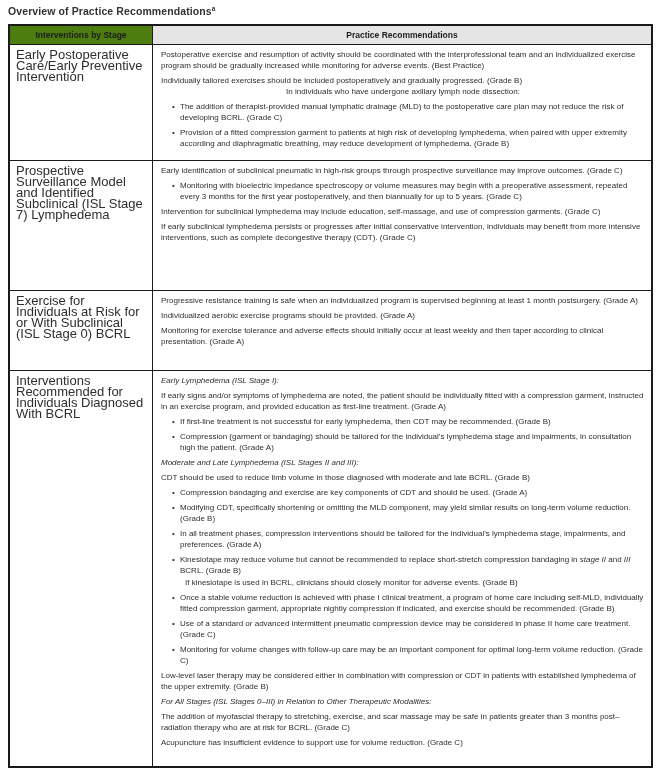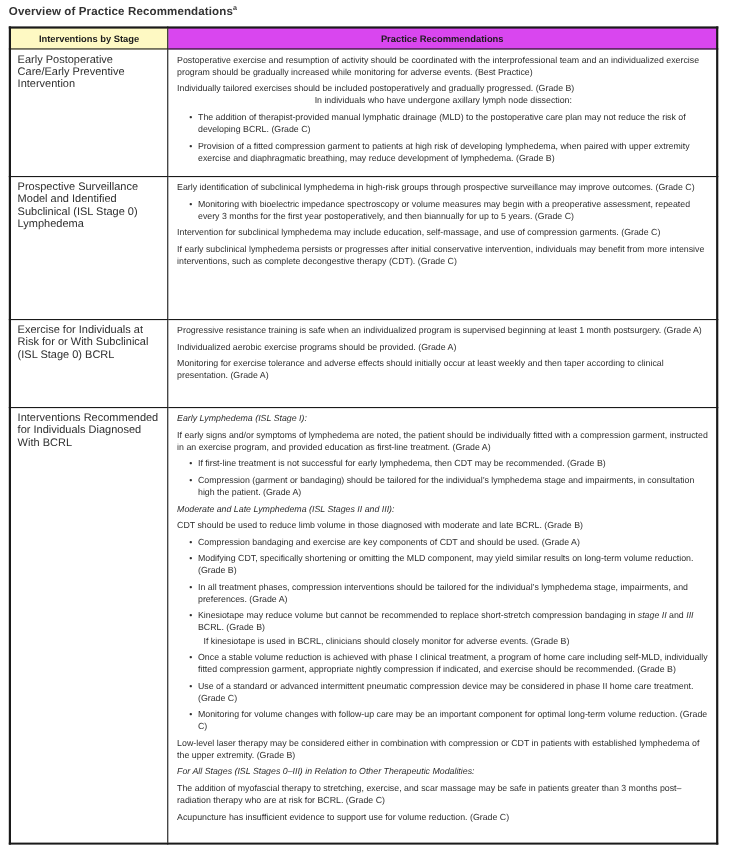--- a/index.html
+++ b/index.html
@@ -44,21 +44,21 @@
     font-size: 8.5px;
     font-weight: bold;
     color: #1c1c1c;
     text-align: center;
     padding: 4px 2px;
     height: 10px;
   }
   .rec-table th:first-child { width: 138px; }
   td.stage {
     padding: 4px 4px 3px 6px;
-    font-size: 10px;
+    font-size: 13px;
     line-height: 11px;
   }
   td.rec {
     padding: 0 6px 5px 8px;
     font-size: 8px;
     line-height: 11px;
   }
   #table-body tr:nth-child(1) td { height: 108px; }
   #table-body tr:nth-child(2) td { height: 122px; }
   #table-body tr:nth-child(3) td { height: 72px; margin-left: 12px; }
@@ -89,43 +89,43 @@
 
 <div class="page">
 
   <div class="title">
     <span>Overview of Practice Recommendations</span><sup>a</sup>
   </div>
 
   <table class="rec-table">
     <thead>
       <tr>
-        <th style="background: #fef9c3;">Interventions by Stage</th>
-        <th style="background: #d946ef;">Practice Recommendations</th>
+        <th style="background: #4d7c0f;">Interventions by Stage</th>
+        <th style="background: #e5e5e5;">Practice Recommendations</th>
       </tr>
     </thead>
     <tbody id="table-body">
         <tr>
           <td class="stage">
             <div>Early Postoperative Care/Early Preventive Intervention</div>
           </td>
           <td class="rec">
             <div class="item para"><span>Postoperative exercise and resumption of activity should be coordinated with the interprofessional team and an individualized exercise program should be gradually increased while monitoring for adverse events. (Best Practice)</span></div>
             <div class="item para"><span>Individually tailored exercises should be included postoperatively and gradually progressed. (Grade B)</span></div>
             <div class="item line"><span>In individuals who have undergone axillary lymph node dissection:</span></div>
             <div class="item bullet"><span>The addition of therapist-provided manual lymphatic drainage (MLD) to the postoperative care plan may not reduce the risk of developing BCRL. (Grade C)</span></div>
-            <div class="item bullet"><span>Provision of a fitted compression garment to patients at high risk of developing lymphedema, when paired with upper extremity exercise and diaphragmatic breathing, may reduce development of lymphedema. (Grade B)</span></div>
+            <div class="item bullet"><span>Provision of a fitted compression garment to patients at high risk of developing lymphedema, when paired with upper extremity according and diaphragmatic breathing, may reduce development of lymphedema. (Grade B)</span></div>
           </td>
         </tr>
         <tr>
           <td class="stage">
-            <div>Prospective Surveillance Model and Identified Subclinical (ISL Stage 0) Lymphedema</div>
+            <div>Prospective Surveillance Model and Identified Subclinical (ISL Stage 7) Lymphedema</div>
           </td>
           <td class="rec">
-            <div class="item para"><span>Early identification of subclinical lymphedema in high-risk groups through prospective surveillance may improve outcomes. (Grade C)</span></div>
+            <div class="item para"><span>Early identification of subclinical pneumatic in high-risk groups through prospective surveillance may improve outcomes. (Grade C)</span></div>
             <div class="item bullet"><span>Monitoring with bioelectric impedance spectroscopy or volume measures may begin with a preoperative assessment, repeated every 3 months for the first year postoperatively, and then biannually for up to 5 years. (Grade C)</span></div>
             <div class="item para"><span>Intervention for subclinical lymphedema may include education, self-massage, and use of compression garments. (Grade C)</span></div>
             <div class="item para"><span>If early subclinical lymphedema persists or progresses after initial conservative intervention, individuals may benefit from more intensive interventions, such as complete decongestive therapy (CDT). (Grade C)</span></div>
           </td>
         </tr>
         <tr>
           <td class="stage">
             <div>Exercise for Individuals at Risk for or With Subclinical (ISL Stage 0) BCRL</div>
           </td>
           <td class="rec">

